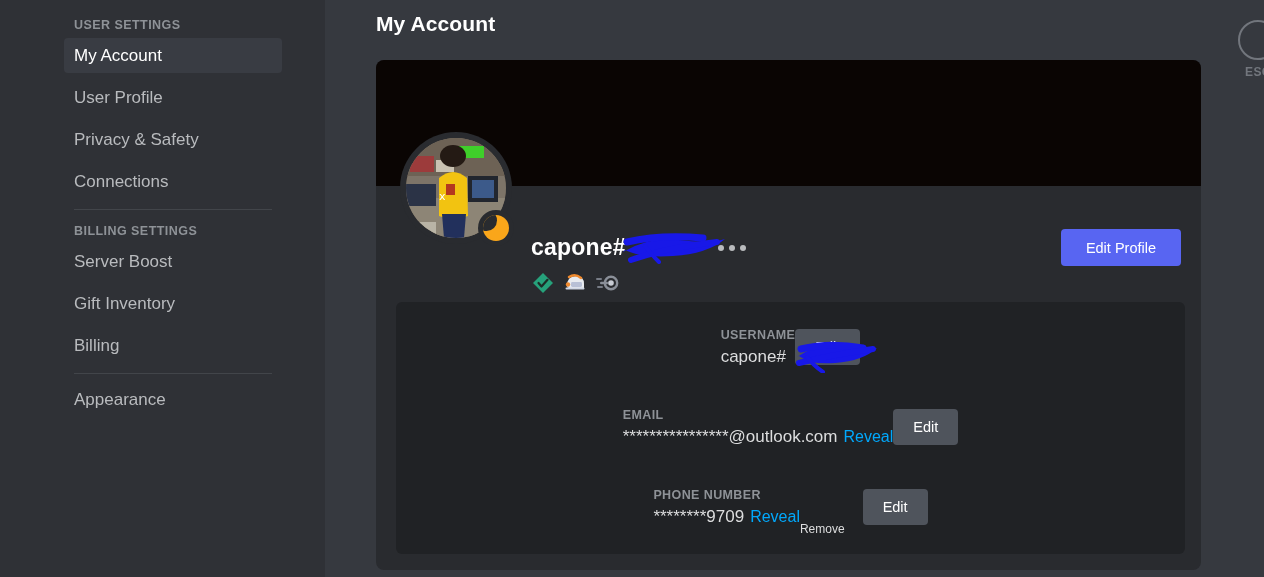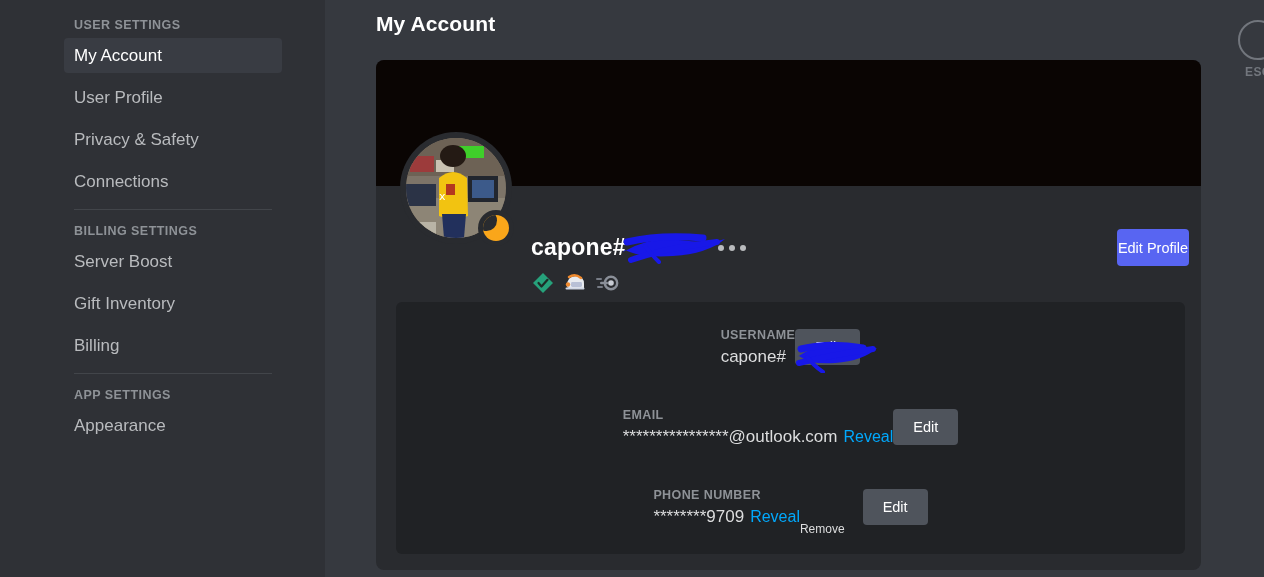--- a/index.html
+++ b/index.html
@@ -199,29 +199,29 @@
   .badges {
     display: flex;
     align-items: center;
     gap: 8px;
     margin-top: 11px;
   }
   .badge { width: 24px; height: 22px; display: block; cursor: pointer; }
 
   .edit-profile-btn {
     position: absolute;
-    right: 12px;
+    right: 20px;
     top: 43px;
     background: #5865f2;
     color: #ffffff;
     font-size: 14.5px;
     font-weight: 500;
     border: none;
     border-radius: 4px;
-    padding: 0 1px;
+    padding: 0 25px;
     height: 37px;
     cursor: pointer;
     font-family: "Liberation Sans", sans-serif;
   }
 
   
   .fields {
     margin: 4px 16px 16px 20px;
     background: #202225;
     border-radius: 6px;
@@ -348,21 +348,20 @@
       </div>
       <div class="side-item">
         <span>Gift Inventory</span>
       </div>
       <div class="side-item">
         <span>Billing</span>
       </div>
 
       <div class="side-divider"></div>
 
-      <div class="side-header">APP SETTINGS</div>
 
       <div class="side-item">
         <span>Appearance</span>
       </div>
 
     </div>
   </nav>
 
   <main class="main">
 

